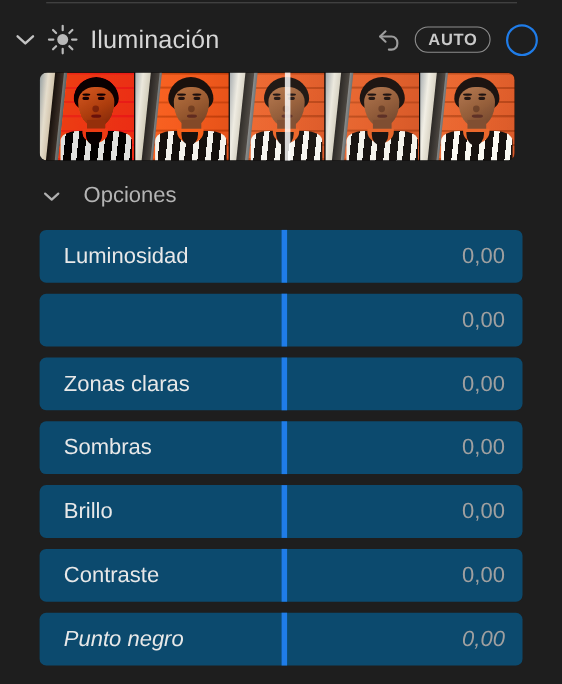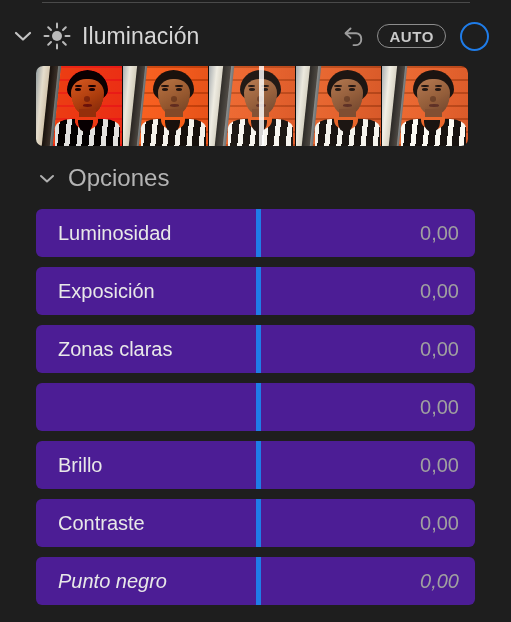--- a/index.html
+++ b/index.html
@@ -298,38 +298,38 @@
   .options-disclosure {
     width: 26px;
     height: 40px;
     margin-left: 34px;
     display: flex;
     align-items: center;
     justify-content: center;
     cursor: pointer;
   }
   .options-label {
-    margin-left: 8px;
-    font-size: 24px;
+    margin-left: 16px;
+    font-size: 20px;
     color: #b4b4b4;
   }
 
   
   .sliders {
     position: absolute;
     left: 36px;
     top: 209px;
     width: 439px;
   }
 
   .slider-row {
     position: relative;
     height: 48px;
     margin-bottom: 10px;
-    background: #4c1d95;
+    background: #0c4a6e;
     border-radius: 6px;
     display: flex;
     align-items: center;
     cursor: pointer;
   }
   .slider-row:last-child { margin-bottom: 0; font-style: italic; }
 
   .slider-label {
     margin-left: 22px;
     font-size: 20px;
@@ -512,32 +512,32 @@
 
   <div class="sliders">
 
     <div class="slider-row">
       <span class="slider-label">Luminosidad</span>
       <span class="slider-knob"></span>
       <span class="slider-value">0,00</span>
     </div>
 
     <div class="slider-row">
-      <span class="slider-label">Exposición</span>
       <span class="slider-knob"></span>
       <span class="slider-value">0,00</span>
     </div>
 
     <div class="slider-row">
       <span class="slider-label">Zonas claras</span>
       <span class="slider-knob"></span>
       <span class="slider-value">0,00</span>
     </div>
 
     <div class="slider-row">
+      <span class="slider-label">Sombras</span>
       <span class="slider-knob"></span>
       <span class="slider-value">0,00</span>
     </div>
 
     <div class="slider-row">
       <span class="slider-label">Brillo</span>
       <span class="slider-knob"></span>
       <span class="slider-value">0,00</span>
     </div>
 

